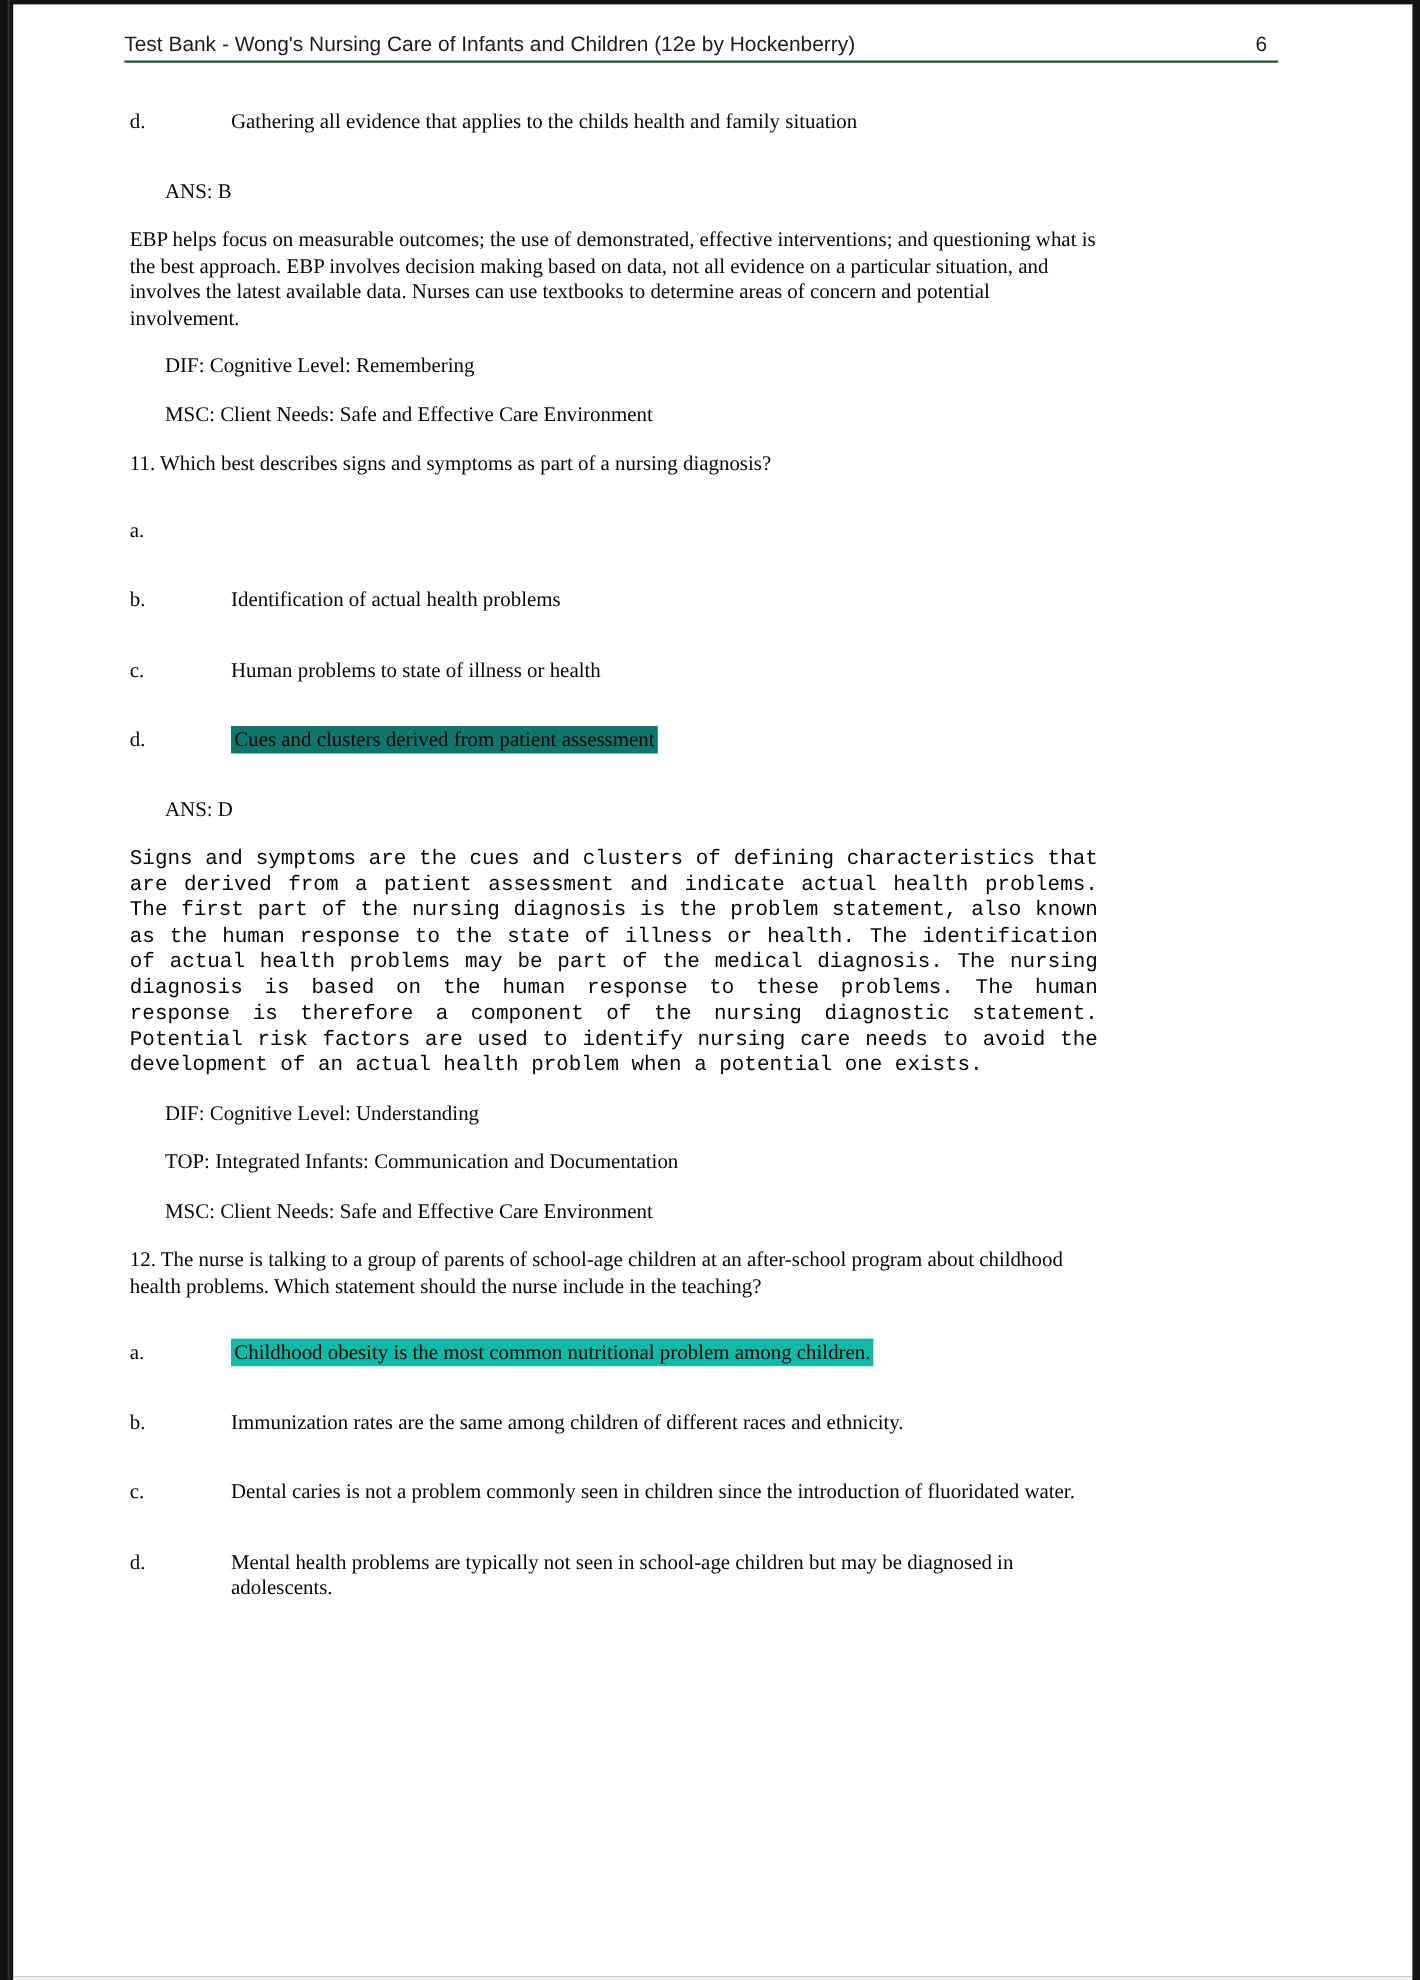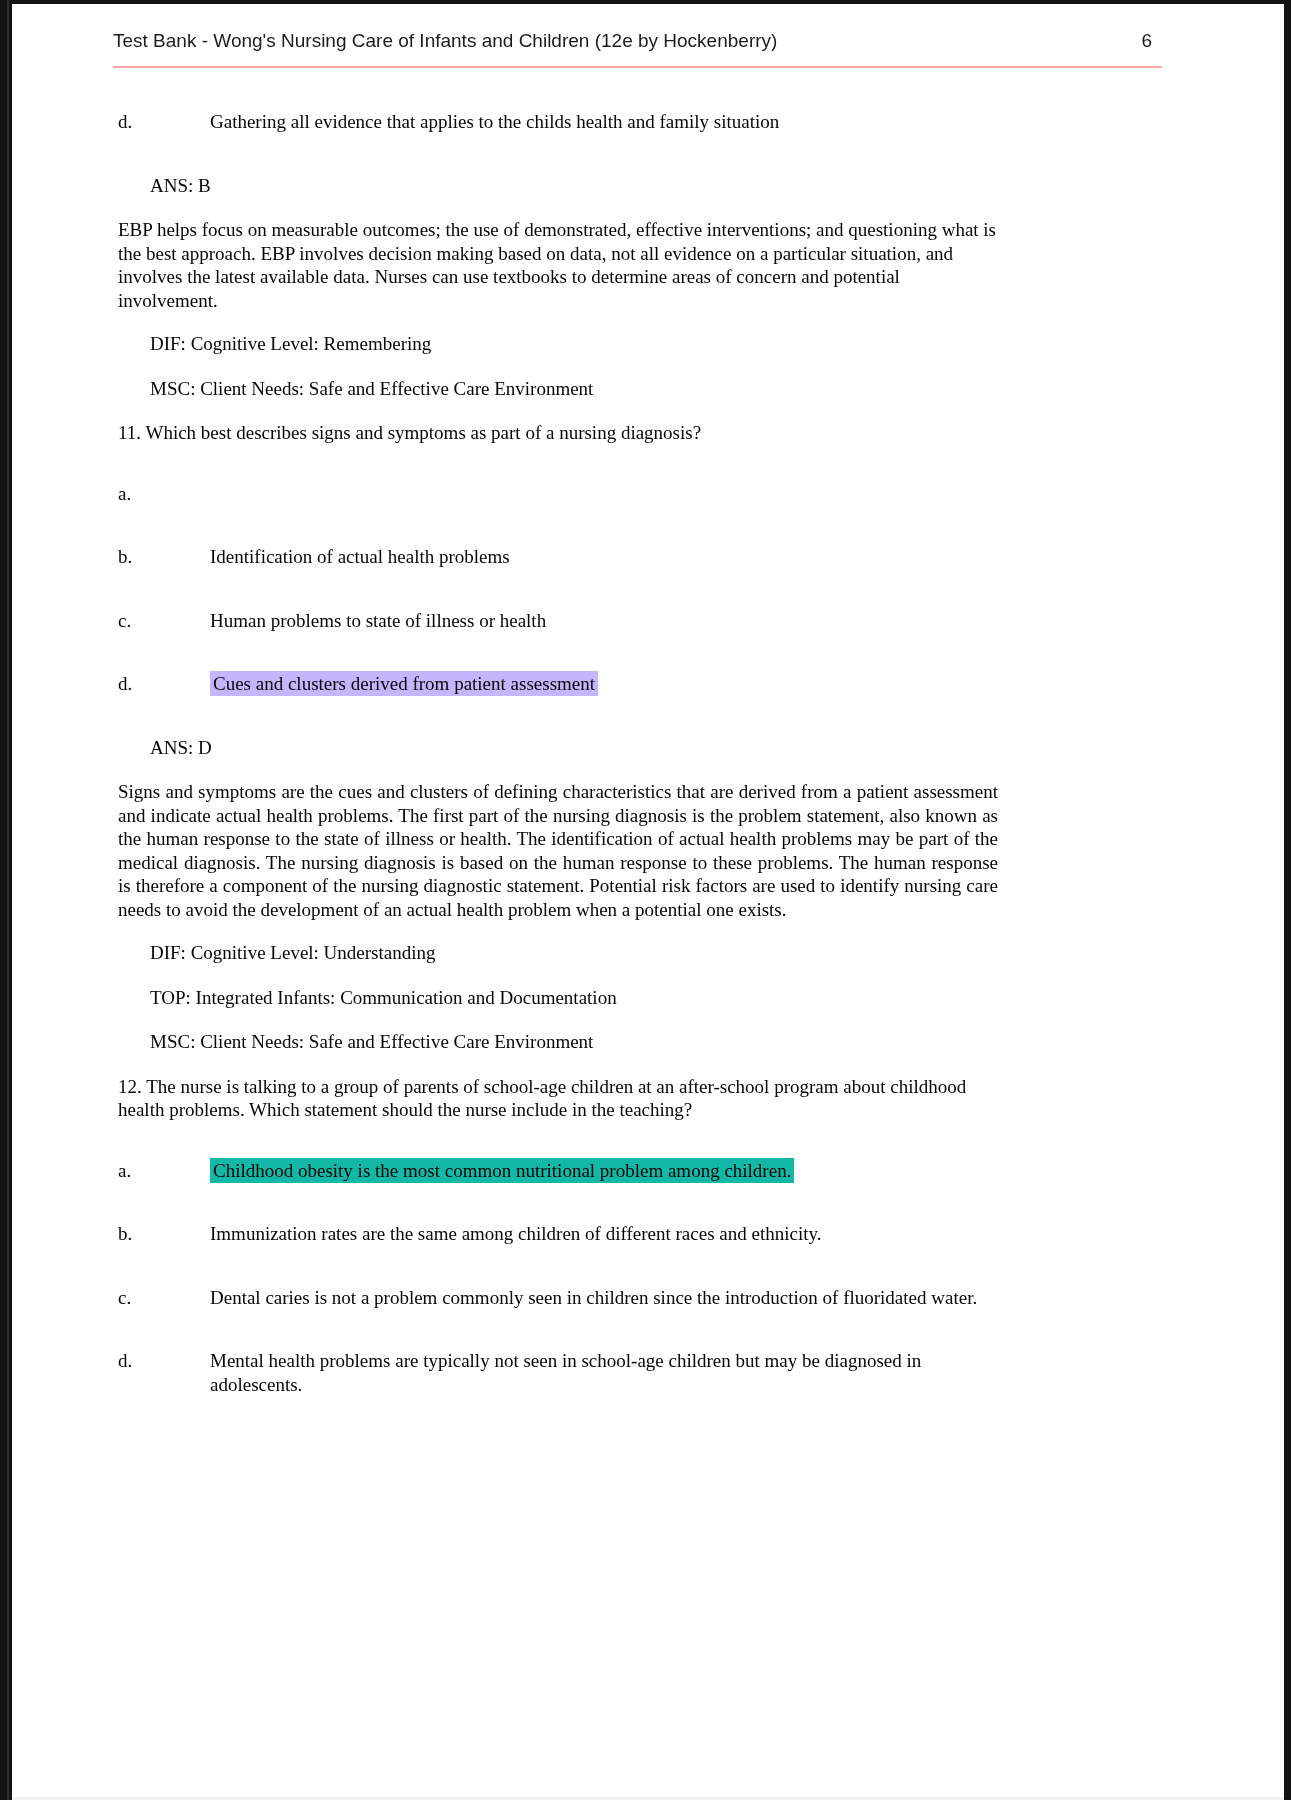--- a/index.html
+++ b/index.html
@@ -18,37 +18,37 @@
     width: 1272px; height: 1793px;
     background: #ffffff;
   }
   .bottom-strip {
     position: absolute; left: 12px; top: 1797px;
     width: 1272px; height: 3px; background: #f2f2f2;
   }
   .header {
     display: flex; justify-content: space-between; align-items: flex-end;
     margin: 26px 122px 0 101px;
-    padding-bottom: 14px;
-    border-bottom: 2px solid #fca5a5;
+    padding-bottom: 3px;
+    border-bottom: 2px solid #14532d;
     font-family: "Liberation Sans", sans-serif;
     font-size: 19px; color: #1c1c1c;
     white-space: nowrap;
   }
   .page-num { margin-right: 10px; }
   .content {
     margin: 42px 0 0 106px;
     width: 880px;
     font-family: "Liberation Serif", serif;
     font-size: 19px; line-height: 23.5px;
     color: #060606;
   }
   .blk-line { margin-bottom: 21px; margin-left: 32px; }
   .blk-para { margin-bottom: 20px; }
-  .blk-para.justify { text-align: justify; }
+  .blk-para.justify { text-align: justify; font-family: Liberation Mono, monospace; }
   .blk-question { margin-bottom: 37px; }
   .blk-option { display: flex; margin-bottom: 40px; }
   .opt-letter { width: 92px; flex-shrink: 0; }
   .opt-text { flex: 1; }
   .opt-text .hl { padding: 2px 3px; }
 </style>
 </head>
 <body>
 
 <div class="edge-line"></div>
@@ -74,21 +74,21 @@
       <div class="blk-option">
         <span class="opt-letter">b.</span>
         <span class="opt-text"><span>Identification of actual health problems</span></span>
       </div>
       <div class="blk-option">
         <span class="opt-letter">c.</span>
         <span class="opt-text"><span>Human problems to state of illness or health</span></span>
       </div>
       <div class="blk-option">
         <span class="opt-letter">d.</span>
-        <span class="opt-text"><span class="hl" style="background: #c4b5fd; margin-top: 29px;">Cues and clusters derived from patient assessment</span></span>
+        <span class="opt-text"><span class="hl" style="background: #0f766e; margin-top: 29px;">Cues and clusters derived from patient assessment</span></span>
       </div>
       <div class="blk-line">ANS: D</div>
       <div class="blk-para justify">Signs and symptoms are the cues and clusters of defining characteristics that are derived from a patient assessment and indicate actual health problems. The first part of the nursing diagnosis is the problem statement, also known as the human response to the state of illness or health. The identification of actual health problems may be part of the medical diagnosis. The nursing diagnosis is based on the human response to these problems. The human response is therefore a component of the nursing diagnostic statement. Potential risk factors are used to identify nursing care needs to avoid the development of an actual health problem when a potential one exists.</div>
       <div class="blk-line">DIF: Cognitive Level: Understanding</div>
       <div class="blk-line">TOP: Integrated Infants: Communication and Documentation</div>
       <div class="blk-line">MSC: Client Needs: Safe and Effective Care Environment</div>
       <div class="blk-question">12. The nurse is talking to a group of parents of school-age children at an after-school program about childhood health problems. Which statement should the nurse include in the teaching?</div>
       <div class="blk-option">
         <span class="opt-letter">a.</span>
         <span class="opt-text"><span class="hl" style="background: #14b8a6;">Childhood obesity is the most common nutritional problem among children.</span></span>

